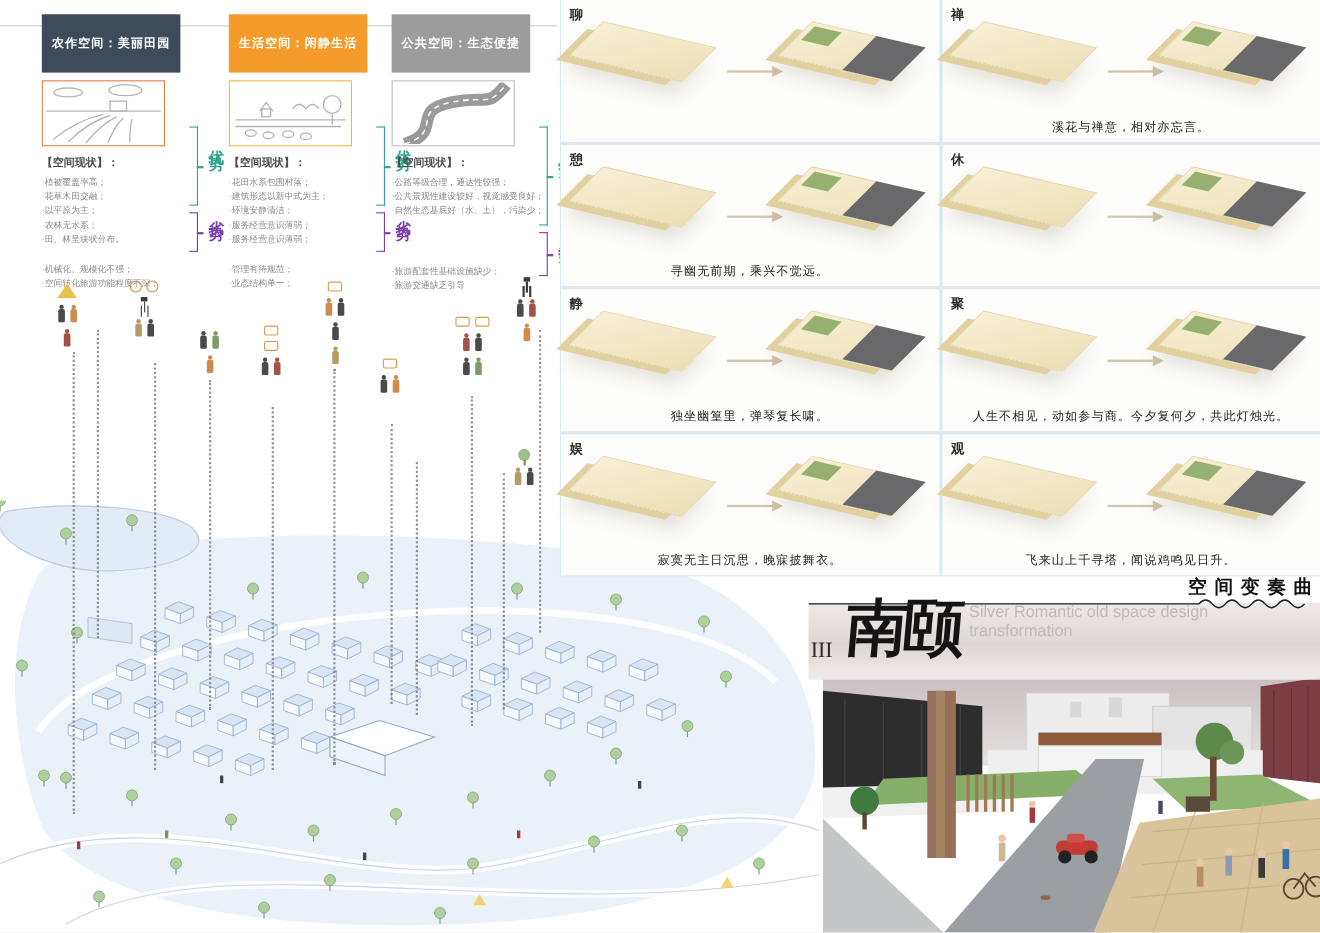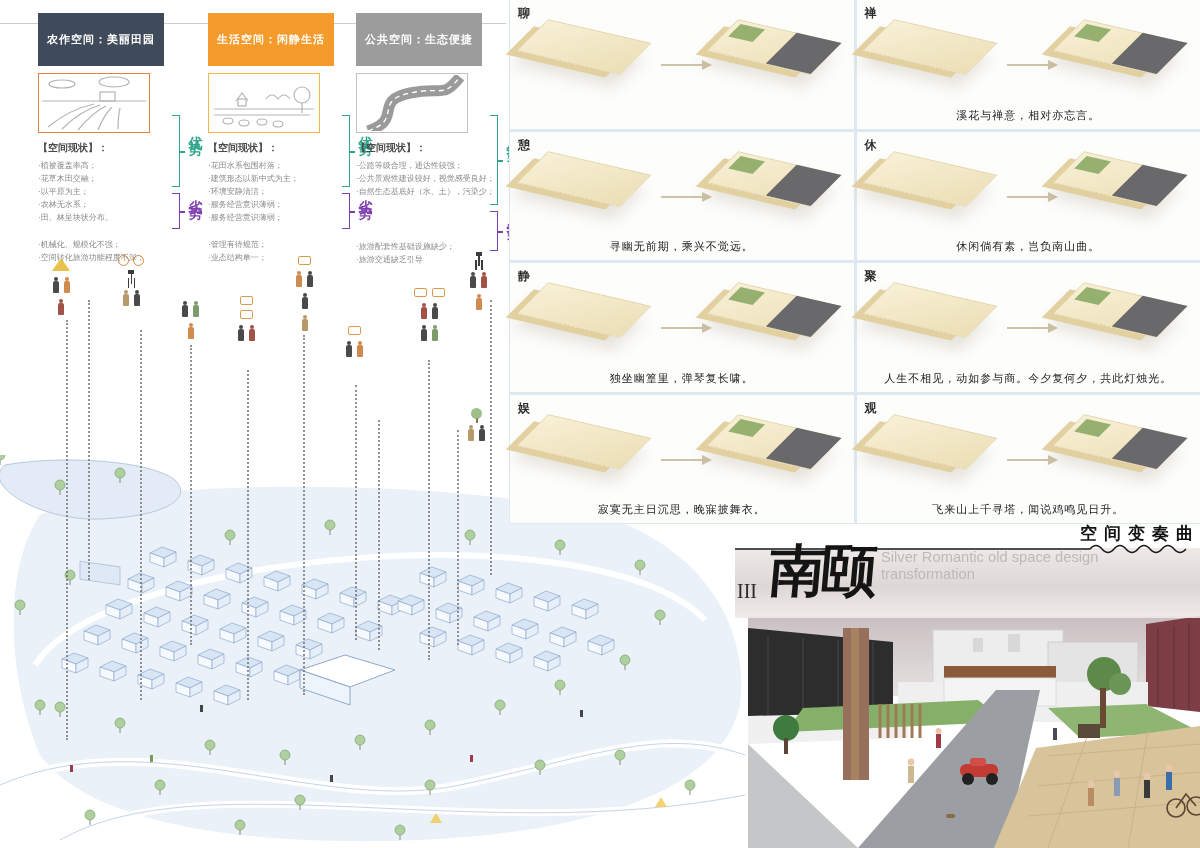--- a/index.html
+++ b/index.html
@@ -430,21 +430,20 @@
       <span class="cell-label">休</span>
       <div class="models">
         <div class="model before">
             <div class="slab"></div>
           </div>
         <div class="arrow"></div>
         <div class="model after">
             <div class="slab"></div>
           </div>
       </div>
-      <div class="cell-caption">休闲倘有素，岂负南山曲。</div>
     </div>
     <div class="cell">
       <span class="cell-label">静</span>
       <div class="models">
         <div class="model before">
             <div class="slab"></div>
           </div>
         <div class="arrow"></div>
         <div class="model after">
             <div class="slab"></div>

